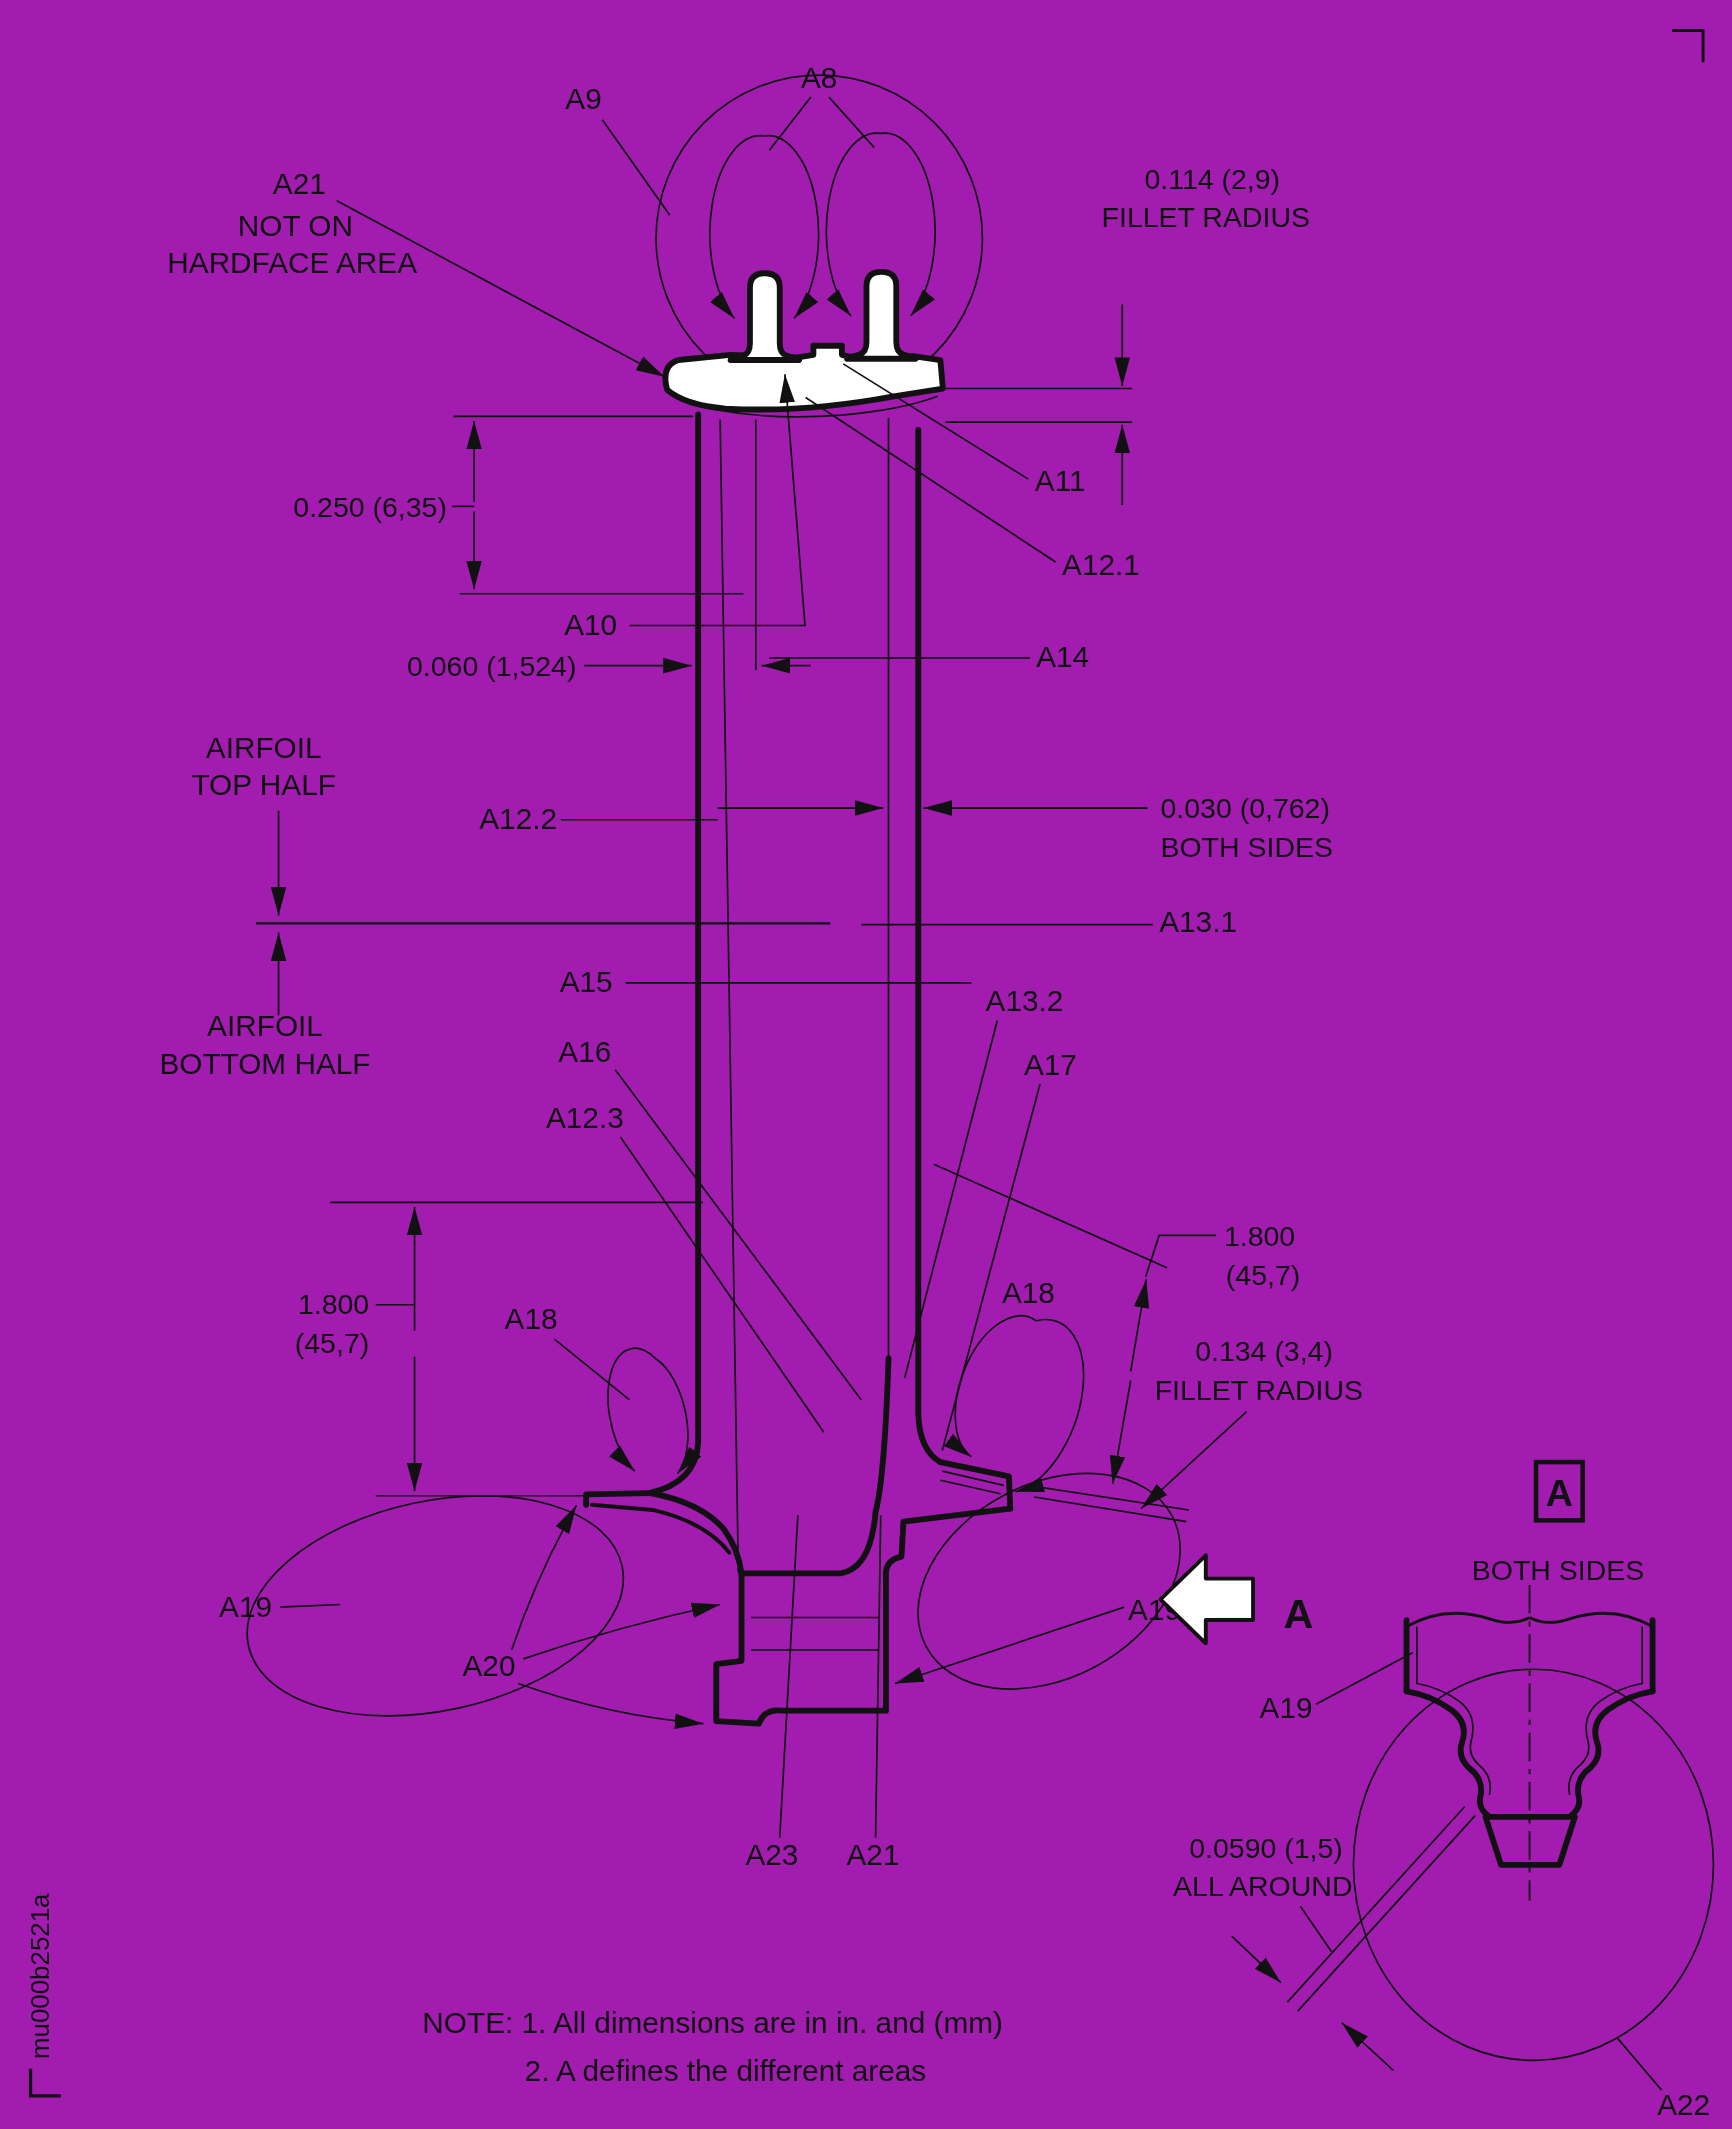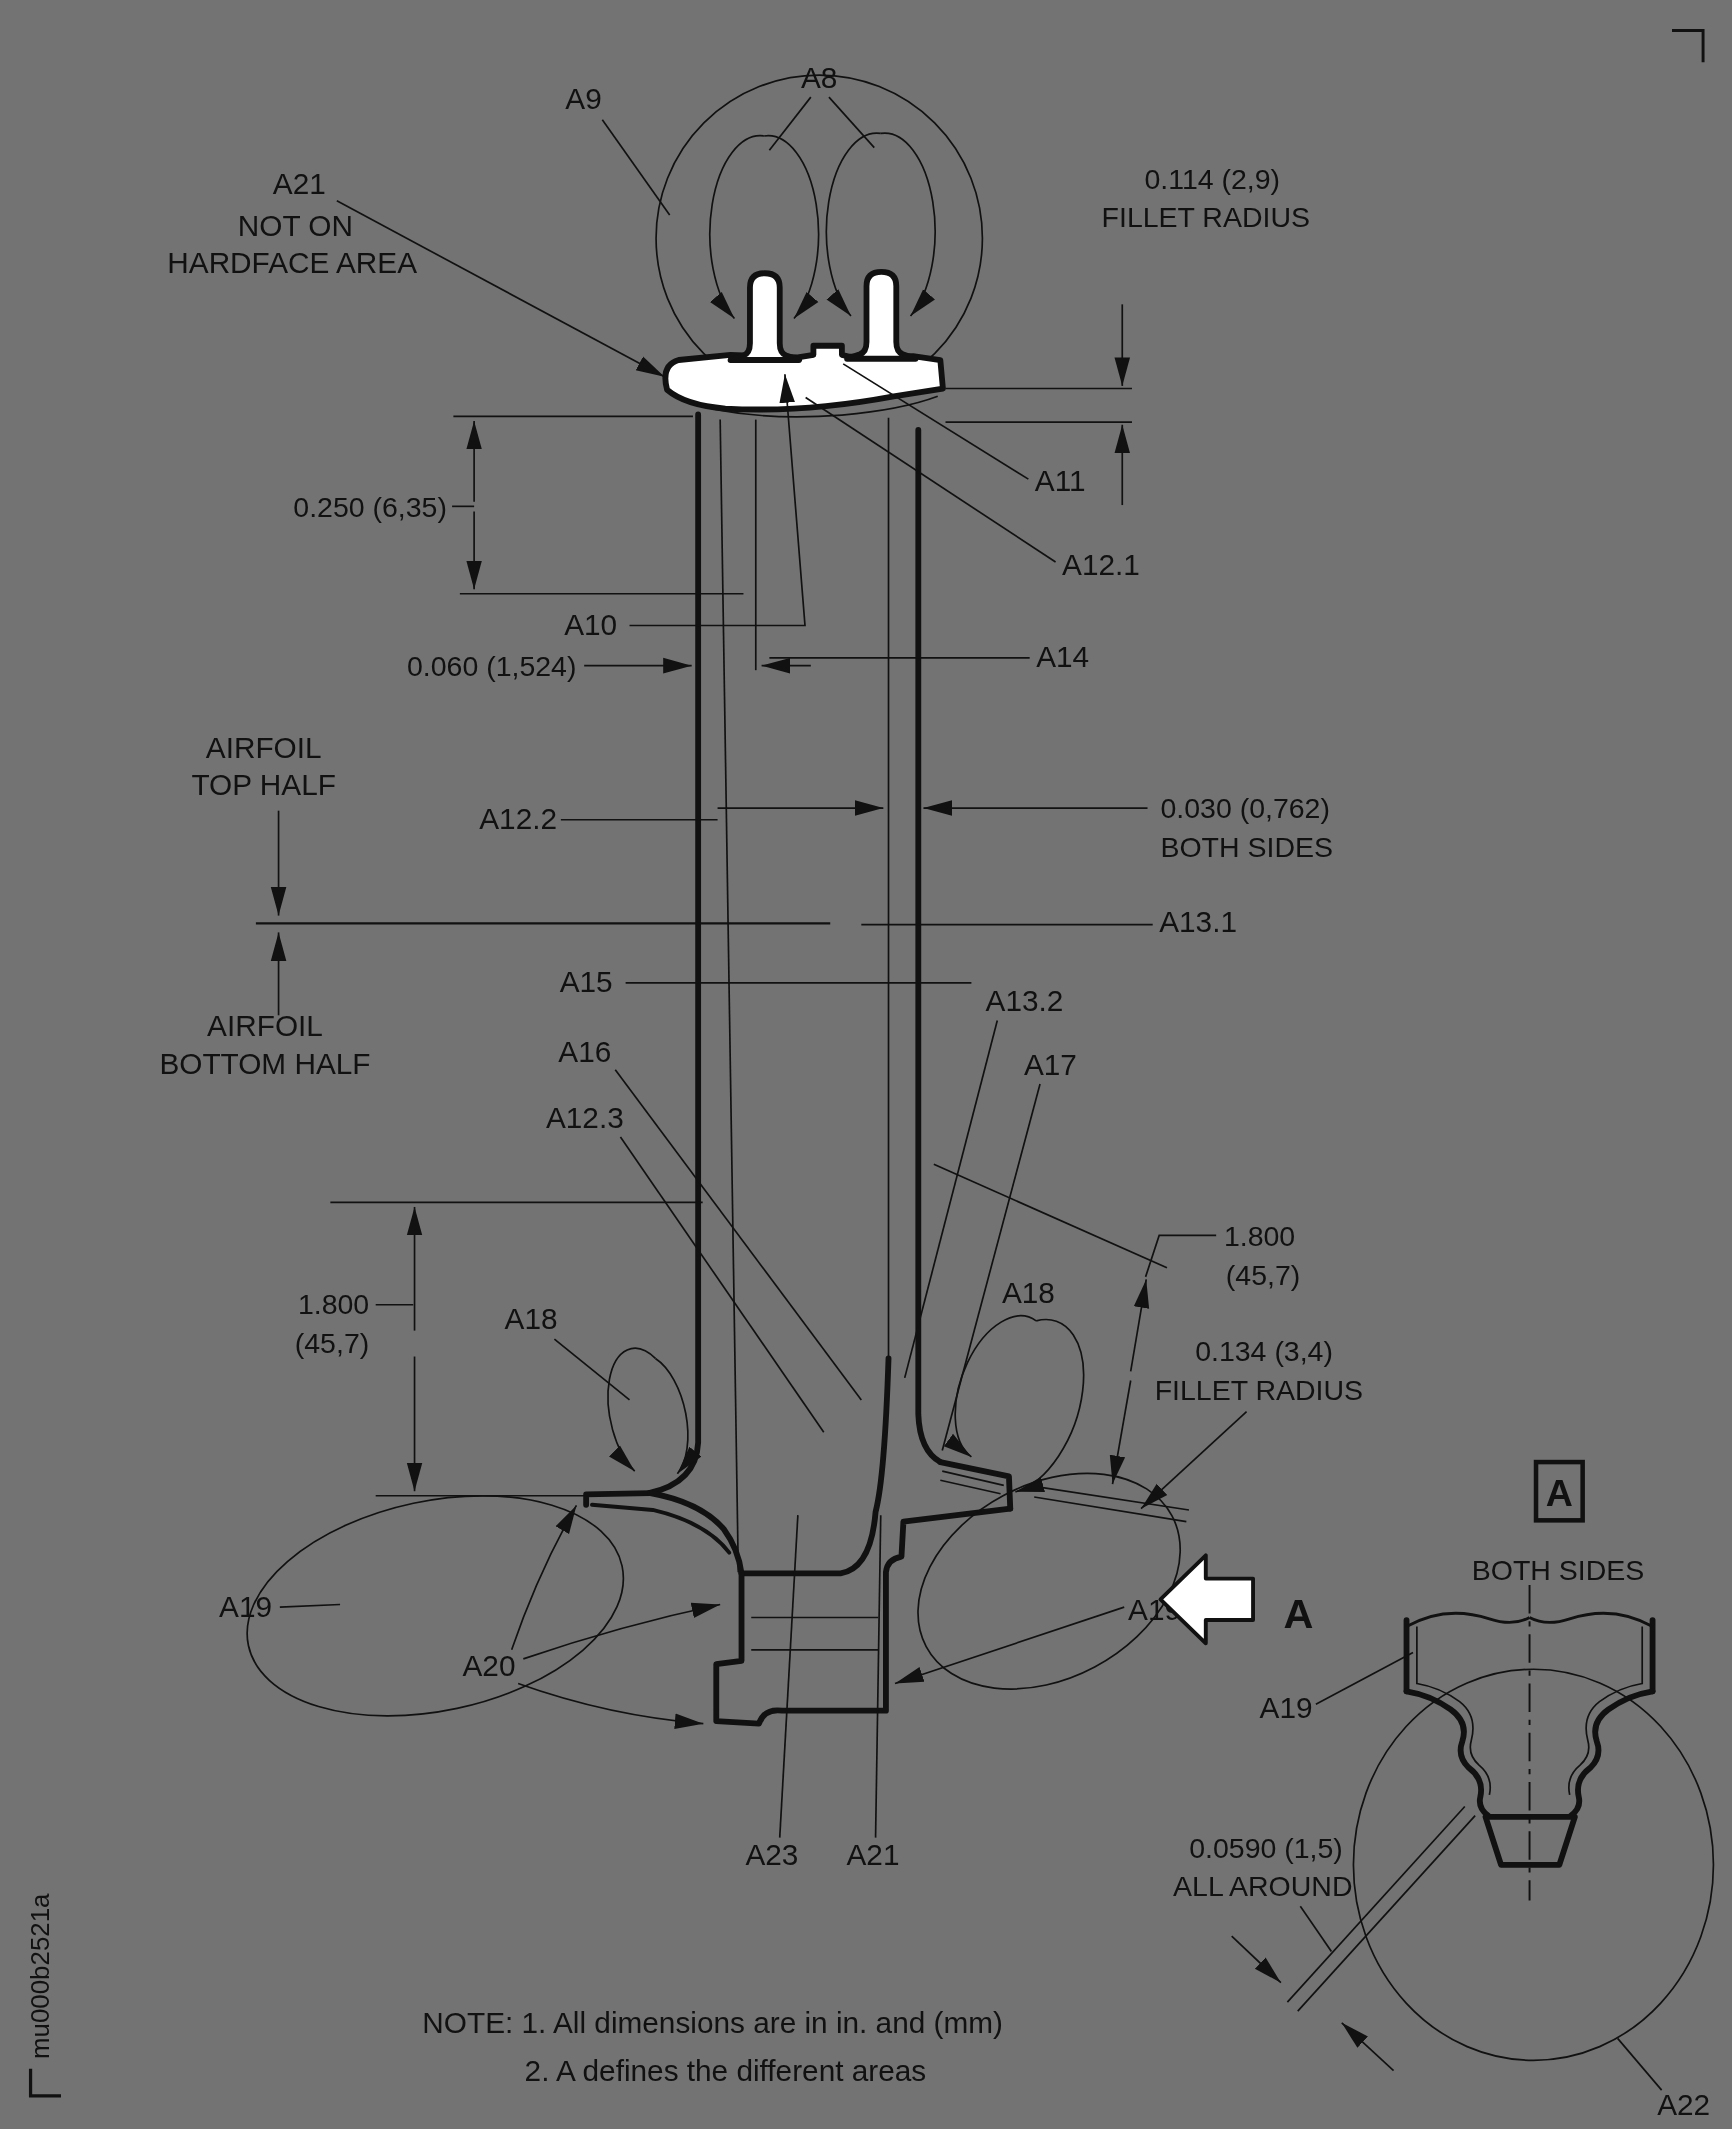--- a/index.html
+++ b/index.html
@@ -1,16 +1,16 @@
 <!DOCTYPE html>
 <html style="font-size:10.4px"><head>
 <meta charset="utf-8">
 <style>
   html,body{margin:0;padding:0;background:#ffffff;}
-  #page{width:1733px;height:2129px;position:relative;background:#737373;overflow:hidden;}
+  #page{width:1733px;height:2129px;position:relative;background:#a21caf;overflow:hidden;}
   svg{display:block;}
   text{font-family:"Liberation Sans", sans-serif;fill:#111;}
   .lbl{font-size:46px;}
   .dim{font-size:44px;}
   .note{font-size:46px;}
   .code{font-size:40px;}
   .big{font-size:64px;font-weight:bold;}
   .boxA{font-size:58px;font-weight:bold;}
   .thin{fill:none;stroke:#111;stroke-width:2.6px;}
   .med{fill:none;stroke:#111;stroke-width:4.5px;}

